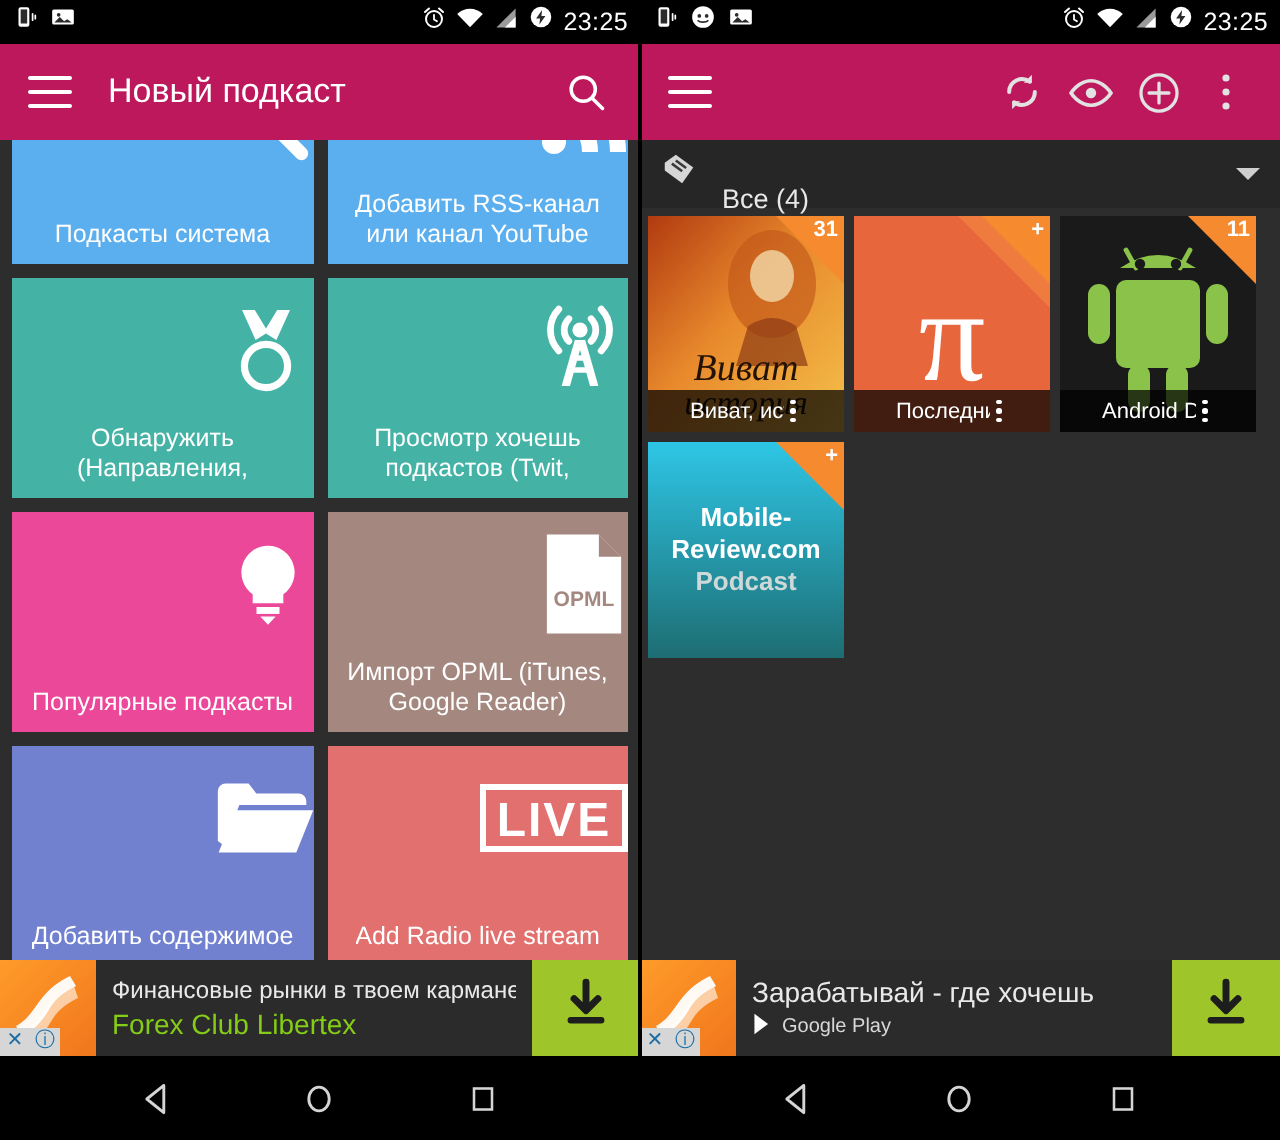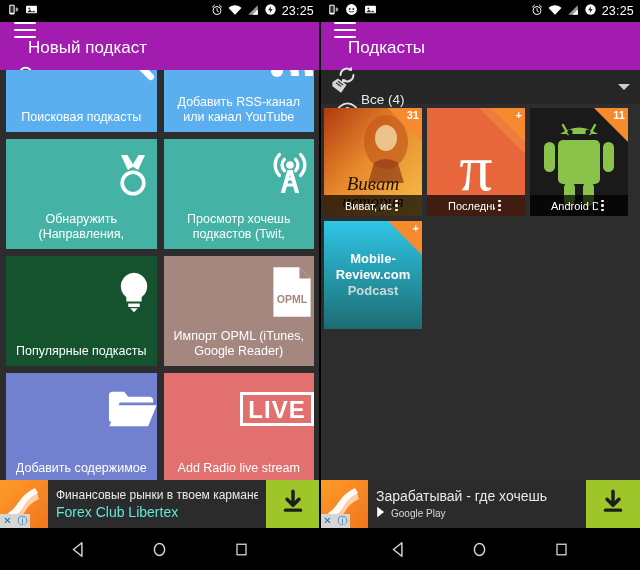--- a/index.html
+++ b/index.html
@@ -15,22 +15,22 @@
 
   
   .statusbar { position:relative; height:22px; background:#000; display:flex;
     align-items:center; padding:0 6px; color:#fff; }
   .sb-left { display:flex; align-items:center; gap:6px; }
   .sb-right { margin-left:auto; display:flex; align-items:center; gap:5px; }
   .sb-time { font-size:12.5px; color:#fff; letter-spacing:.2px; }
   .sb-ic { display:block; }
 
   
-  .actionbar { height:48px; background:#a21caf; display:flex; align-items:flex-start;
-    padding:0 10px; color:#fff;flex-direction:column; }
+  .actionbar { height:48px; background:#be185d; display:flex; align-items:center;
+    padding:0 10px; color:#fff; }
   .ab-title { font-size:17px; color:#fff; margin-left:18px; white-space:nowrap; }
   .ab-spacer { flex:1 1 auto; }
   .ab-btn { width:34px; height:34px; display:flex; align-items:center; justify-content:center;
     flex:0 0 auto; }
   .hamburger { width:22px; height:16px; display:flex; flex-direction:column;
     justify-content:space-between; flex:0 0 auto; margin-left:4px; }
   .hamburger i { display:block; height:2px; background:#fff; border-radius:1px; }
 
   
   .tilewrap { position:relative; height:458px; overflow:hidden; background:#2d2d2d; }
@@ -72,21 +72,21 @@
   .ad { position:absolute; bottom:0; left:0; width:320px; height:48px;
     background:#2b2b2b; display:flex; align-items:stretch; }
   .ad-icon { position:relative; width:48px; flex:0 0 auto;
     background:linear-gradient(135deg,#ff9b2a,#f0761c); }
   .ad-badges { position:absolute; left:0; bottom:0; display:flex; }
   .ad-badges span { width:15px; height:14px; background:#d6d6d6; color:#1b6ea5;
     font-size:10px; line-height:14px; text-align:center; display:block; }
   .ad-text { flex:1 1 auto; display:flex; flex-direction:column;
     justify-content:center; padding:0 8px; overflow:hidden; }
   .ad-l1 { color:#e9e9e9; font-size:12px; white-space:nowrap; overflow:hidden; }
-  .ad-l2 { color:#5eead4; font-size:14px; white-space:nowrap; overflow:hidden; margin-top:2px; }
+  .ad-l2 { color:#84cc16; font-size:14px; white-space:nowrap; overflow:hidden; margin-top:2px; }
   .ad-l2.small { font-size:10px; color:#d8d8d8; display:flex; align-items:center; gap:4px; }
   .ad-cta { width:54px; flex:0 0 auto; background:#9ec62a; display:flex;
     align-items:center; justify-content:center; }
 
   
   .navbar { position:absolute; left:0; bottom:0; width:640px; height:42px;
     background:#000; display:flex; }
   .navhalf { width:320px; display:flex; align-items:center; justify-content:space-around;
     padding:0 38px; }
   .navbtn { width:26px; height:26px; display:flex; align-items:center; justify-content:center; }
@@ -165,21 +165,21 @@
     <div class="tilewrap">
       <div class="tiles">
 
         <div class="tile" style="background:#5bafef">
           <div class="ticon">
             <svg width="50" height="50" viewBox="0 0 24 24">
                 <circle cx="10" cy="10" r="6.2" fill="none" stroke="#fff" stroke-width="2.6"></circle>
                 <path d="M14.6 14.6L21 21" stroke="#fff" stroke-width="3.2" stroke-linecap="round"></path>
               </svg>
           </div>
-          <div class="tlabel">Поисковая подкасты</div>
+          <div class="tlabel">Подкасты система</div>
         </div>
 
         <div class="tile" style="background:#5bafef">
           <div class="ticon">
             <svg width="48" height="48" viewBox="0 0 24 24">
                 <circle cx="5.5" cy="18.5" r="3" fill="#fff"></circle>
                 <path d="M3 11.5a9.5 9.5 0 019.5 9.5h4A13.5 13.5 0 003 7.5z" fill="#fff"></path>
                 <path d="M3 4.5A16.5 16.5 0 0119.5 21h4A20.5 20.5 0 003 .5z" fill="#fff"></path>
               </svg>
           </div>
@@ -202,21 +202,21 @@
               <circle cx="12" cy="7" r="1.9" fill="#fff"></circle>
               <path d="M9.2 4.2a4 4 0 000 5.6M14.8 4.2a4 4 0 010 5.6" stroke="#fff" stroke-width="1.7" fill="none" stroke-linecap="round"></path>
               <path d="M6.7 1.8a7.5 7.5 0 000 10.4M17.3 1.8a7.5 7.5 0 010 10.4" stroke="#fff" stroke-width="1.7" fill="none" stroke-linecap="round"></path>
               <path d="M10.7 9.5L7.4 21h2.1l2.5-9 2.5 9h2.1L13.3 9.5z" fill="#fff"></path>
               <path d="M9.6 14h4.8M8.9 17h6.2" stroke="#fff" stroke-width="1.4"></path>
             </svg>
           </div>
           <div class="tlabel">Просмотр хочешь подкастов (Twit,</div>
         </div>
 
-        <div class="tile" style="background:#14532d">
+        <div class="tile" style="background:#ec4899">
           <div class="ticon">
             <svg width="46" height="46" viewBox="0 0 24 24">
                 <path d="M12 2a7 7 0 00-4 12.7V17h8v-2.3A7 7 0 0012 2z" fill="#fff"></path>
                 <rect x="9" y="18" width="6" height="1.8" fill="#fff"></rect>
                 <path d="M10 20.5h4L12 22.6z" fill="#fff"></path>
               </svg>
           </div>
           <div class="tlabel">Популярные подкасты</div>
         </div>
 
@@ -335,21 +335,20 @@
         <span class="sb-time">23:25</span>
       </div>
     </div>
 
     <div class="actionbar">
       <div class="hamburger">
           <i></i>
           <i></i>
           <i></i>
         </div>
-      <div class="ab-title">Подкасты</div>
       <div class="ab-spacer"></div>
       <div class="ab-btn">
         <svg width="22" height="22" viewBox="0 0 24 24">
           <path d="M5 12a7 7 0 0111.2-5.6" stroke="#e2e2e2" stroke-width="2.2" fill="none" stroke-linecap="round"></path>
           <path d="M19 12a7 7 0 01-11.2 5.6" stroke="#e2e2e2" stroke-width="2.2" fill="none" stroke-linecap="round"></path>
           <path d="M17.4 2.6v4.4H13z" fill="#e2e2e2"></path>
           <path d="M6.6 21.4V17h4.4z" fill="#e2e2e2"></path>
         </svg>
       </div>
       <div class="ab-btn">

